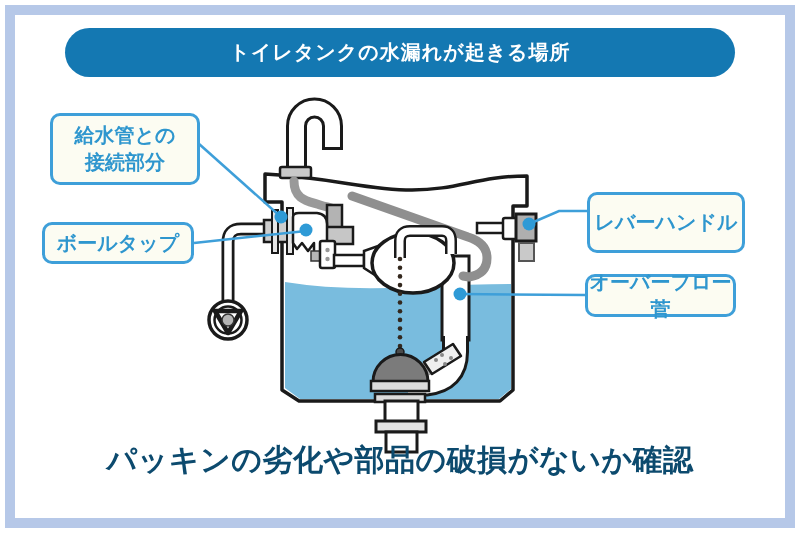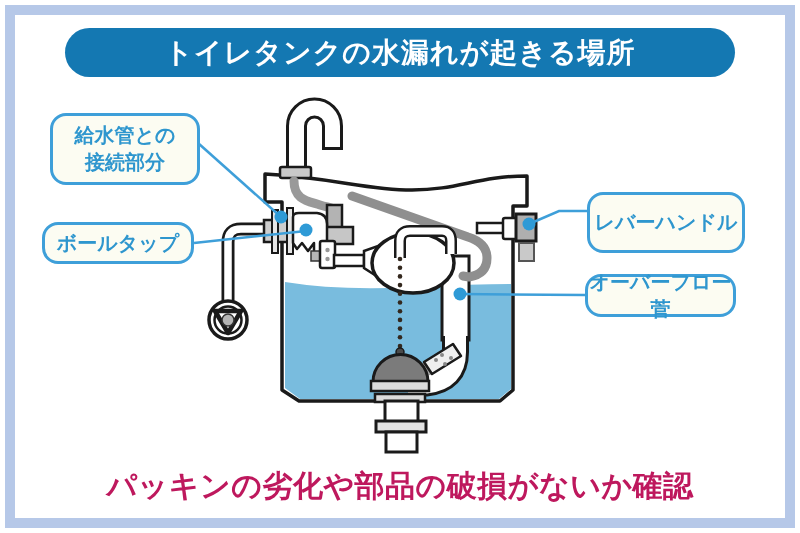--- a/index.html
+++ b/index.html
@@ -3,31 +3,31 @@
 <meta charset="utf-8">
 <style>
   html,body{margin:0;padding:0;background:#fff;}
   body{width:800px;height:533px;position:relative;overflow:hidden;
        font-family:"Liberation Sans","DejaVu Sans",sans-serif;}
   .frame{position:absolute;left:5px;top:5px;width:790px;height:523px;
          border:10px solid #B6C8E8;box-sizing:border-box;background:#fff;}
   .diagram-svg{position:absolute;left:0;top:0;}
   .title-pill{position:absolute;left:65px;top:28px;width:670px;height:49px;
       background:#1478B2;border-radius:25px;display:flex;align-items:center;
-      justify-content:center;color:#fff;font-size:28px;font-weight:bold;letter-spacing:1px;}
+      justify-content:center;color:#fff;font-size:20px;font-weight:bold;letter-spacing:1px;}
   .callout{position:absolute;box-sizing:border-box;background:#FCFCF2;
-      border:3px solid #3E9FD9;border-radius:16px;color:#2E96CE;font-weight:bold;
+      border:3px solid #3E9FD9;border-radius:10px;color:#2E96CE;font-weight:bold;
       display:flex;align-items:center;justify-content:center;text-align:center;
       font-size:20px;line-height:1.35;white-space:pre-line;}
   .callout.supply{left:50px;top:113px;width:150px;height:72px;}
   .callout.balltap{left:42px;top:222px;width:152px;height:42px;}
   .callout.lever{left:587px;top:192px;width:158px;height:61px;}
   .callout.overflow{left:585px;top:274px;width:151px;height:43px;}
-  .caption{position:absolute;left:0;top:466px;width:800px;text-align:center;
-      color:#be185d;font-size:30px;font-weight:bold;letter-spacing:.5px;}
+  .caption{position:absolute;left:0;top:440px;width:800px;text-align:center;
+      color:#0c4a6e;font-size:30px;font-weight:bold;letter-spacing:.5px;}
 </style>
 </head>
 <body>
 
 <div class="frame"></div>
 
 <svg class="diagram-svg" width="800" height="533" viewBox="0 0 800 533">
 
   <g>
     <path d="M296.5,176 V126 A18,18 0 0 1 332.5,126 V150" fill="none" stroke="#1a1a1a" stroke-width="21"></path>

